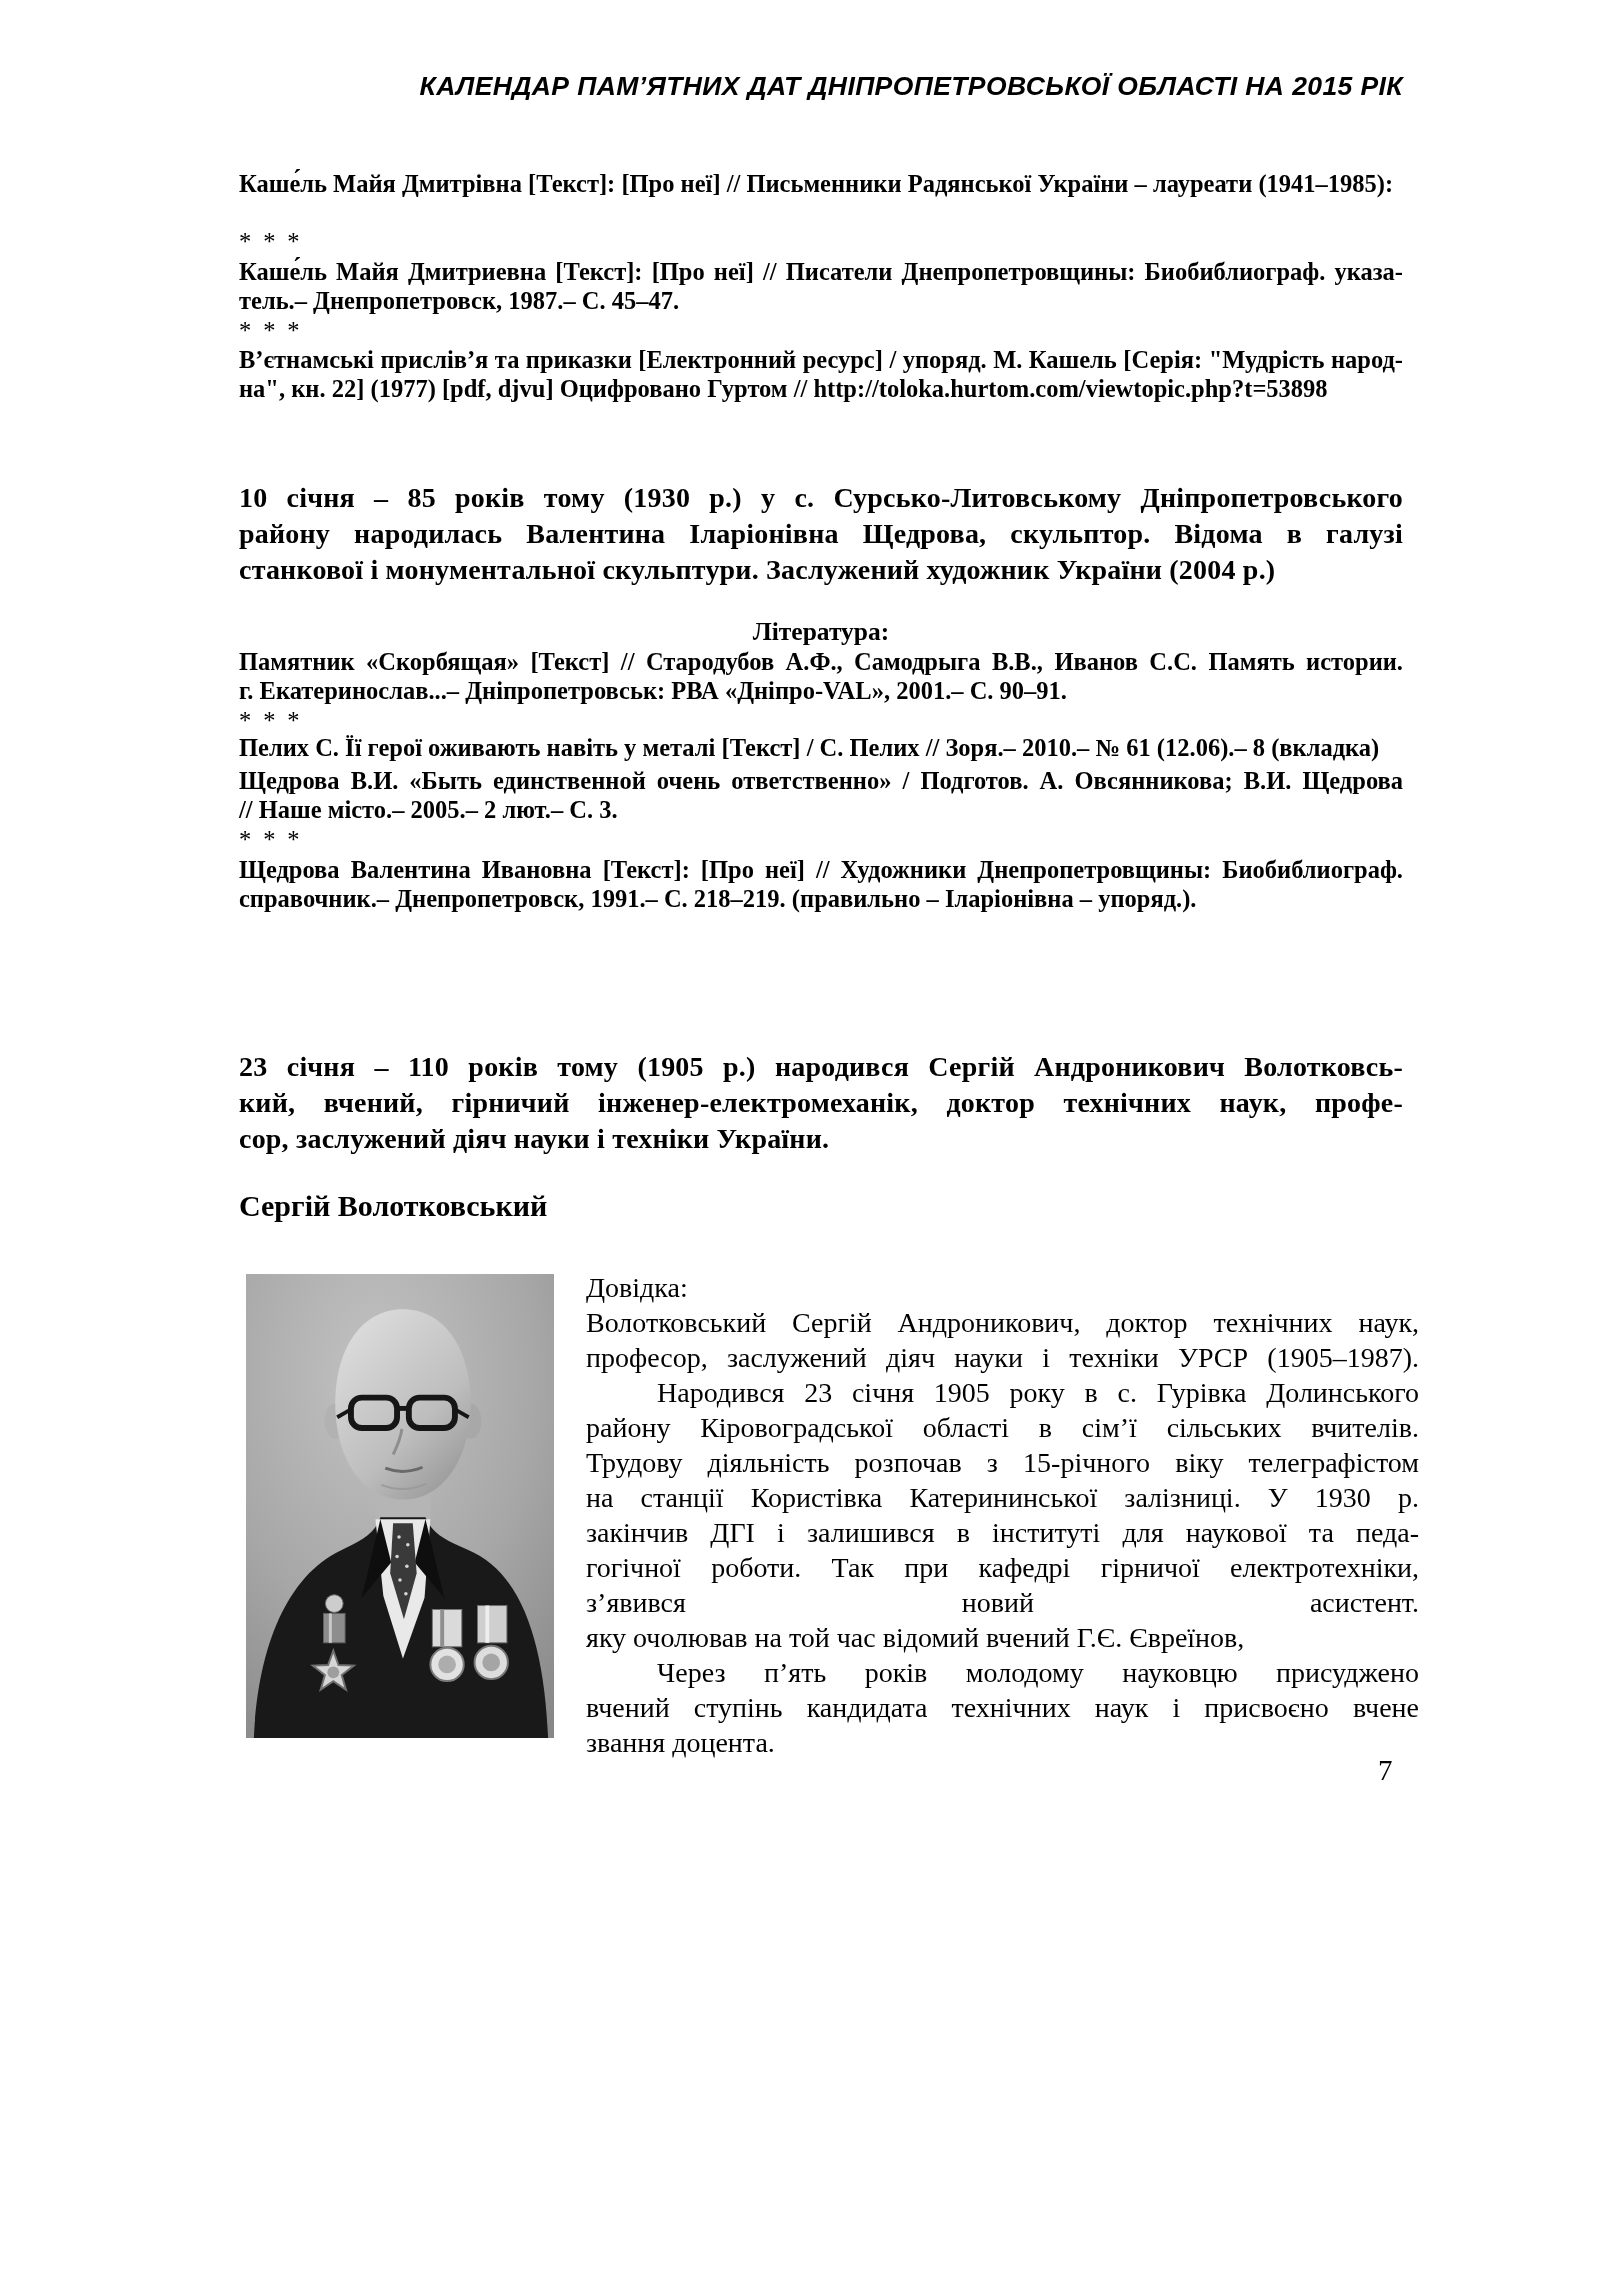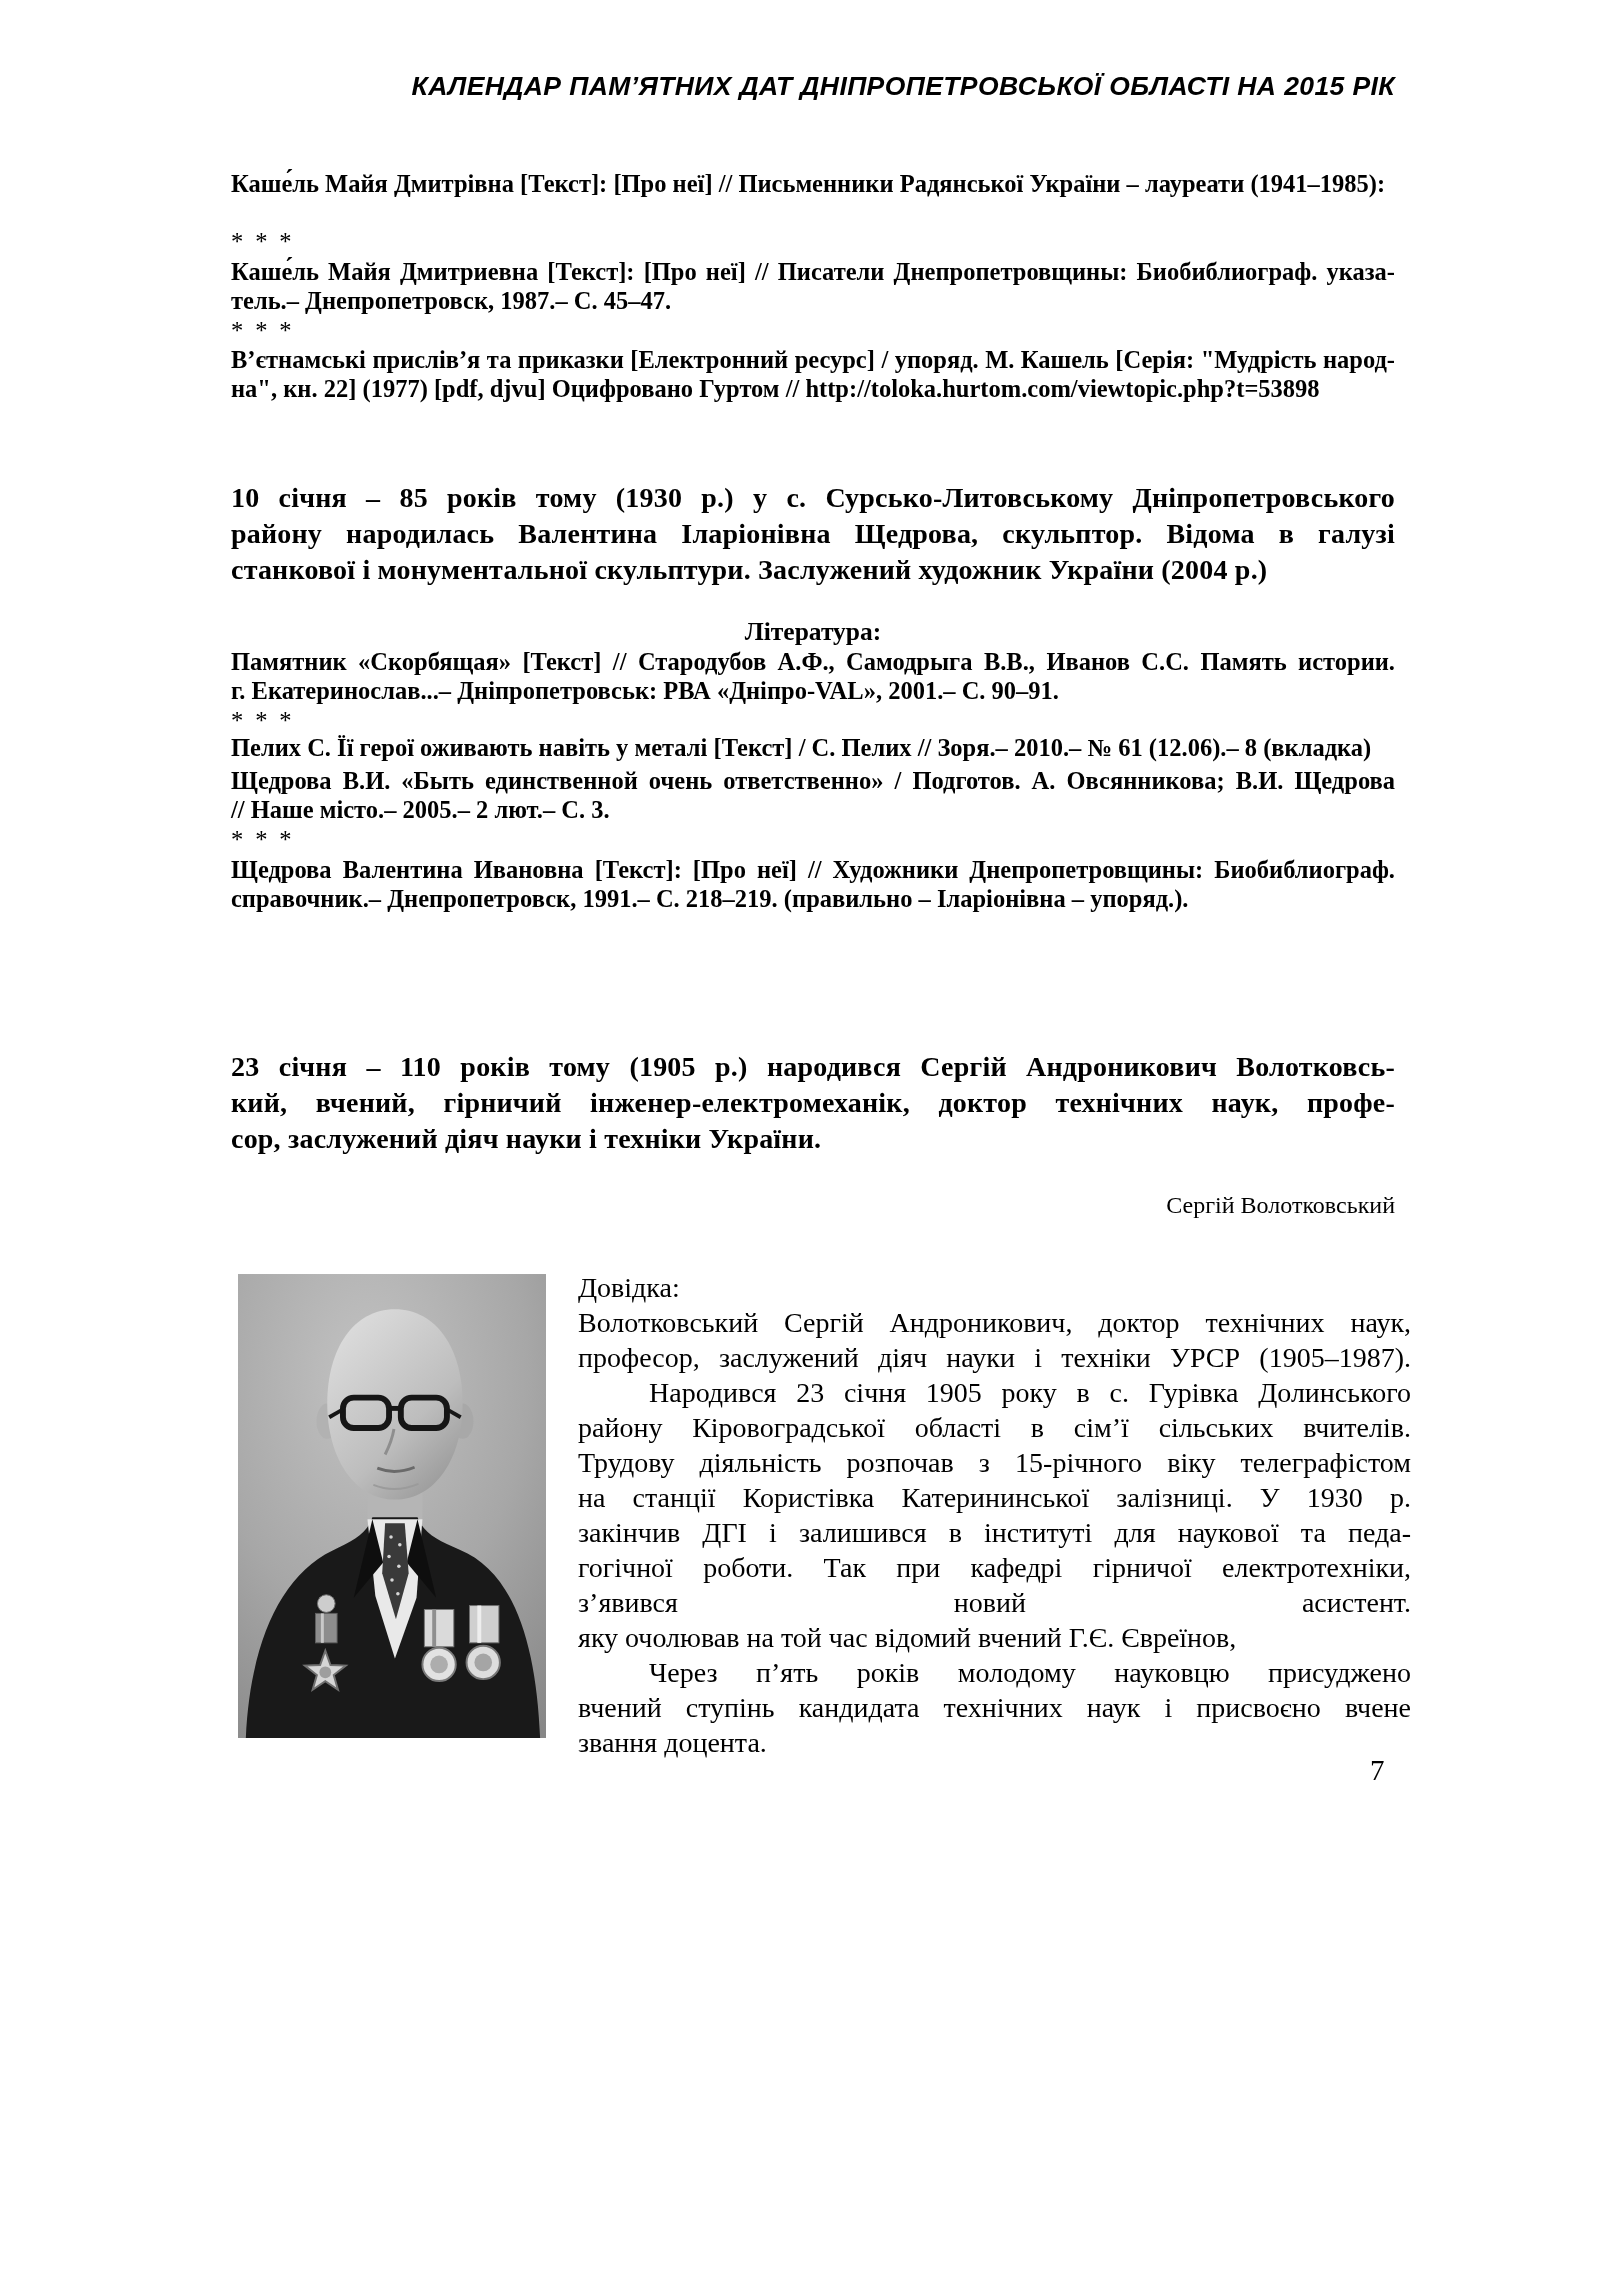--- a/index.html
+++ b/index.html
@@ -1,31 +1,31 @@
 <!DOCTYPE html>
 <html><head>
 <meta charset="utf-8">
 <style>
   html,body{margin:0;padding:0;}
   body{
     width:1621px;height:2293px;background:#ffffff;color:#000;
     font-family:"Liberation Serif", serif;position:relative;overflow:hidden;
   }
-  .page{position:absolute;inset:0;}
+  .page{position:absolute;inset:0;margin-left:8px;}
   .abs{position:absolute;left:231px;width:1164px;}
   .doc-header{
     top:71px;text-align:right;
     font-family:"Liberation Sans", sans-serif;
     font-style:italic;font-weight:bold;font-size:26.5px;letter-spacing:0.4px;
   }
   .bib{font-size:24.5px;line-height:29px;font-weight:bold;}
   .stars{font-size:24.5px;line-height:29px;letter-spacing:2.9px;}
   .heading{font-weight:bold;font-size:28px;line-height:36px;letter-spacing:0.2px;}
   .lit-label{font-weight:bold;font-size:25.5px;line-height:29px;text-align:center;}
-  .name-heading{font-weight:normal;font-size:24px;line-height:35px;text-align:right;}
+  .name-heading{font-weight:bold;font-size:30px;line-height:35px;text-align:left;}
   .bio{left:578px;width:833px;font-size:28px;line-height:35px;}
   .line{text-align:justify;}
   .bib .line:not(:last-child),
   .heading .line:not(:last-child),
   .bio-para .line:not(:last-child){text-align-last:justify;}
   .justify-all .line{text-align-last:justify;}
   .indent-first .line:first-child{text-indent:71px;}
   .page-num{left:1370px;width:78px;top:1754px;font-size:29px;}
   .photo{
     position:absolute;left:238px;top:1274px;width:308px;height:464px;

